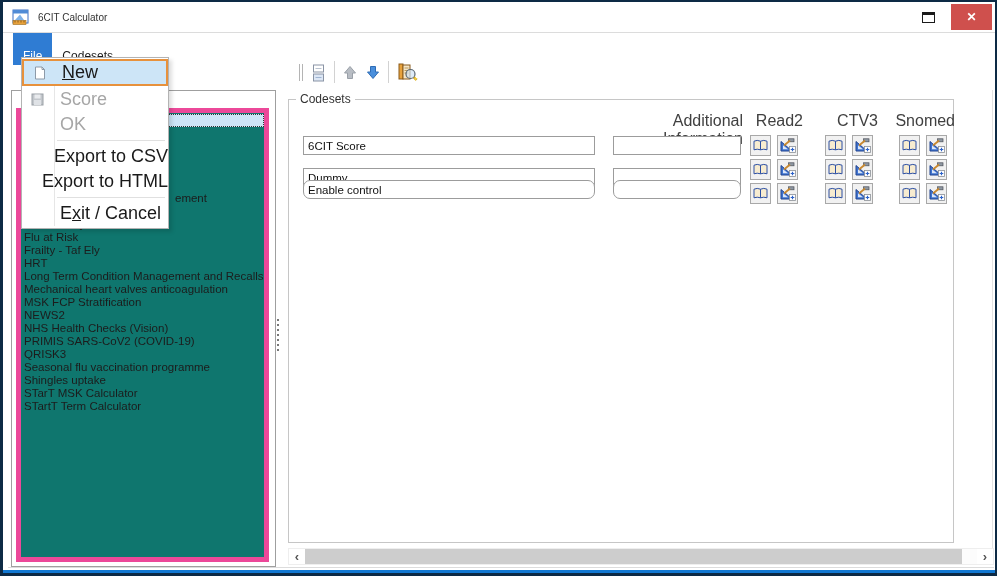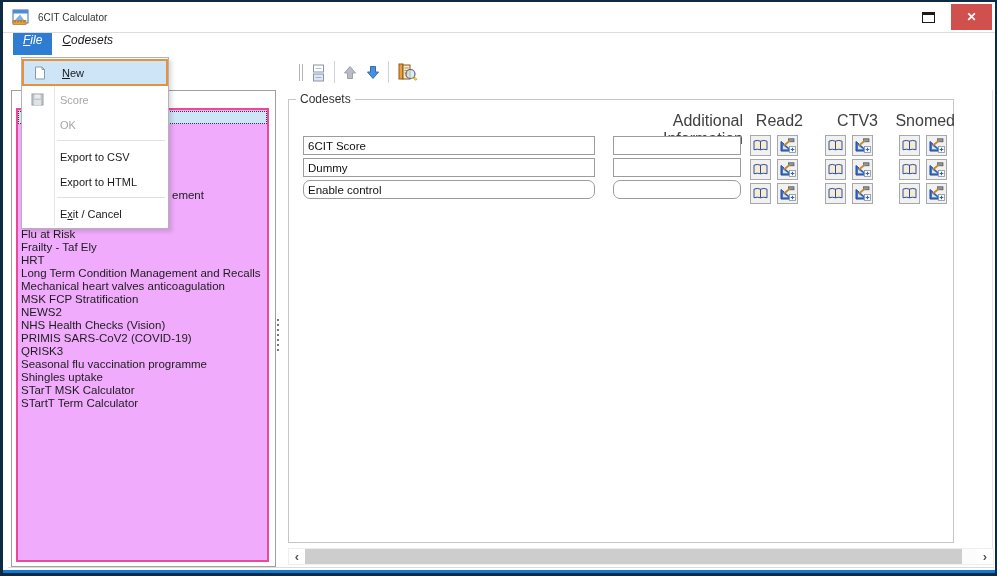--- a/index.html
+++ b/index.html
@@ -13,44 +13,44 @@
   
   .titlebar{height:31px;display:flex;align-items:center;padding-left:9px;border-bottom:1px solid #dcdcdc;background:#fff;}
   .app-title{font-size:10px;color:#333;margin-left:8px;}
   .win-controls{margin-left:auto;display:flex;align-items:center;gap:16px;padding-right:3px;}
   .max-btn{width:13px;height:11px;border:1px solid #1a1a1a;border-top:3px solid #1a1a1a;background:#fff;}
   .close-btn{width:41px;height:26px;background:#cf504d;color:#fff;display:flex;align-items:center;justify-content:center;
     font-size:12px;font-weight:bold;border:none;}
 
   
   .menubar{height:22px;display:flex;align-items:stretch;padding-left:10px;font-size:12px;background:#fff;}
-  .menubar-item{padding:8px 10px;display:flex;align-items:flex-end;color:#1a1a1a;font-style:italic;}
+  .menubar-item{padding:16px 10px;display:flex;align-items:flex-start;color:#1a1a1a;}
   .menubar-item.active{background:#2f7cd3;color:#fff;}
   .u{text-decoration:underline;}
 
   
   .menu-popup{position:absolute;left:18px;top:55px;width:148px;background:#fff;border:1px solid #b3b3b3;
     box-shadow:3px 3px 4px rgba(0,0,0,.13);z-index:30;padding:1px 0 2px 0;}
   .menu-popup .gutter-line{position:absolute;left:32px;top:2px;bottom:2px;width:1px;background:#e6e6e6;}
-  .mi{height:25px;display:flex;align-items:center;font-size:11px;color:#1a1a1a;position:relative;}
+  .mi{height:25px;display:flex;align-items:center;font-size:18px;color:#1a1a1a;position:relative;}
   .mi .ico{width:31px;display:flex;justify-content:center;align-items:center;}
   .mi .lbl{padding-left:7px;white-space:nowrap;}
   .mi.highlight{height:27px;border:2px solid #e7913c;background:#cde5f7;margin-bottom:1px;}
   .mi.disabled{color:#a6a6a6;}
   .msep{height:1px;background:#e0e0e0;margin:3px 3px 3px 35px;}
 
   
   .toolbar{position:absolute;left:296px;top:56px;height:28px;display:flex;align-items:center;gap:7px;z-index:5;}
   .grip{width:4px;height:17px;border-left:1px solid #b4b4b4;border-right:1px solid #b4b4b4;}
   .tsep{width:1px;height:22px;background:#d2d2d2;}
   .tbtn{background:transparent;border:none;padding:1px;display:flex;align-items:center;justify-content:center;}
 
   
   .left-panel{position:absolute;left:8px;top:88px;width:265px;height:477px;border:1px solid #9f9f9f;background:#fff;}
-  .listbox{position:absolute;left:13px;top:106px;width:253px;height:454px;border:2px solid #ec4899;background:#f0abfc;
+  .listbox{position:absolute;left:13px;top:106px;width:253px;height:454px;border:5px solid #ec4899;background:#0f766e;
     overflow:hidden;padding-top:1px;z-index:2;}
   .lrow{height:13px;line-height:13px;font-size:11.5px;color:#1c1c1c;padding-left:3px;white-space:nowrap;overflow:hidden;}
   .lrow.selected{background:#cde5f7;outline:1px dotted #333;outline-offset:-1px;}
   .frag{display:inline-block;margin-left:151px;}
 
   .splitter{position:absolute;left:274px;top:317px;display:flex;flex-direction:column;gap:3px;z-index:1;}
   .splitter i{width:2px;height:2px;background:#777;}
 
   
   .right-edge{position:absolute;left:989px;top:88px;width:1px;height:458px;background:#e2e2e2;}
@@ -61,21 +61,21 @@
   .col-head{position:absolute;top:12px;font-size:16px;color:#404040;text-align:right;}
   .h-ai{left:320px;width:134px;}
   .h-read2{left:458px;width:56px;}
   .h-ctv3{left:533px;width:56px;}
   .h-snomed{left:604px;width:62px;}
 
   .tb{position:absolute;height:19px;border:1px solid #9c9c9c;background:#fff;font-size:11.5px;color:#111;
     padding:0 4px;font-family:"Liberation Sans",sans-serif;}
   .tb.name{left:14px;width:292px;}
   .tb.ai{left:324px;width:128px;}
-  .r0{top:36px;} .r1{top:58px;} .r2{top:80px;border-radius:7px;}
+  .r0{top:36px;} .r1{top:68px;} .r2{top:80px;border-radius:7px;}
 
   .icon-btn{position:absolute;width:21px;height:21px;background:#f1f1f1;border:1px solid #a8a8a8;padding:0;
     display:flex;align-items:center;justify-content:center;}
   .b0{top:35px;} .b1{top:59px;} .b2{top:83px;}
   .c-r2a{left:461px;} .c-r2b{left:488px;}
   .c-c3a{left:536px;} .c-c3b{left:563px;}
   .c-sna{left:610px;} .c-snb{left:637px;}
 
   
   .hscroll{position:absolute;left:285px;top:546px;width:706px;height:17px;background:#fcfcfc;border:1px solid #eeeeee;}

